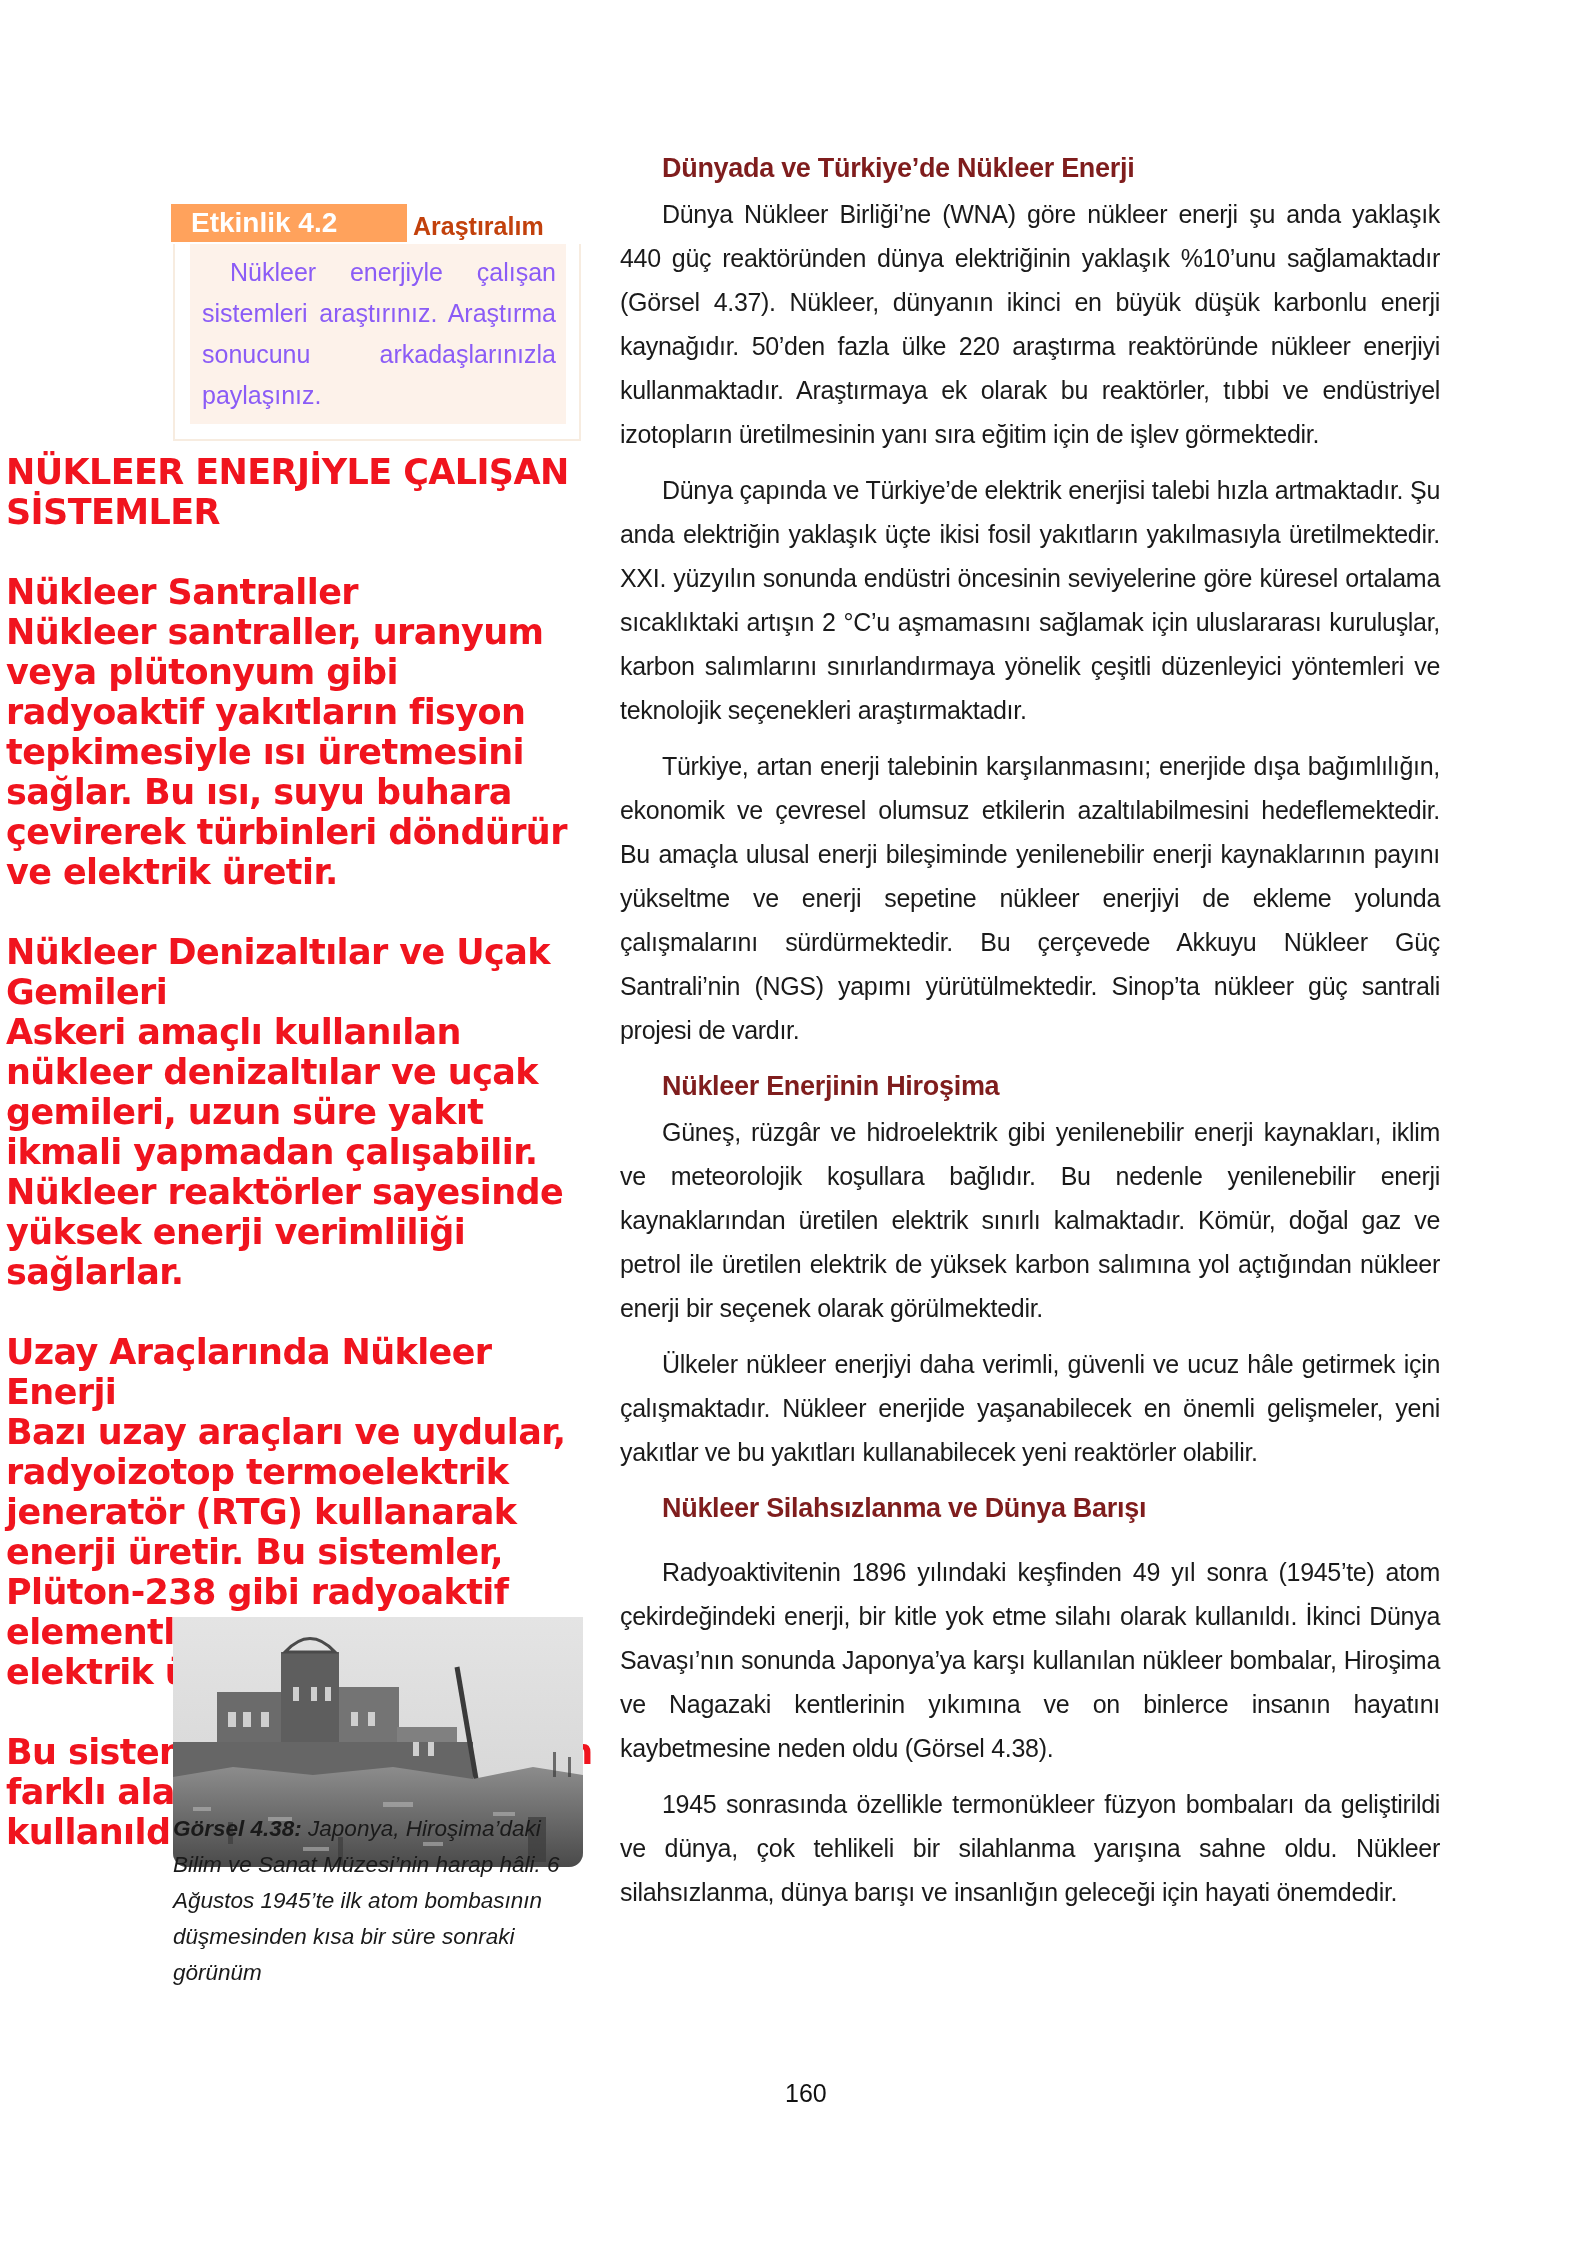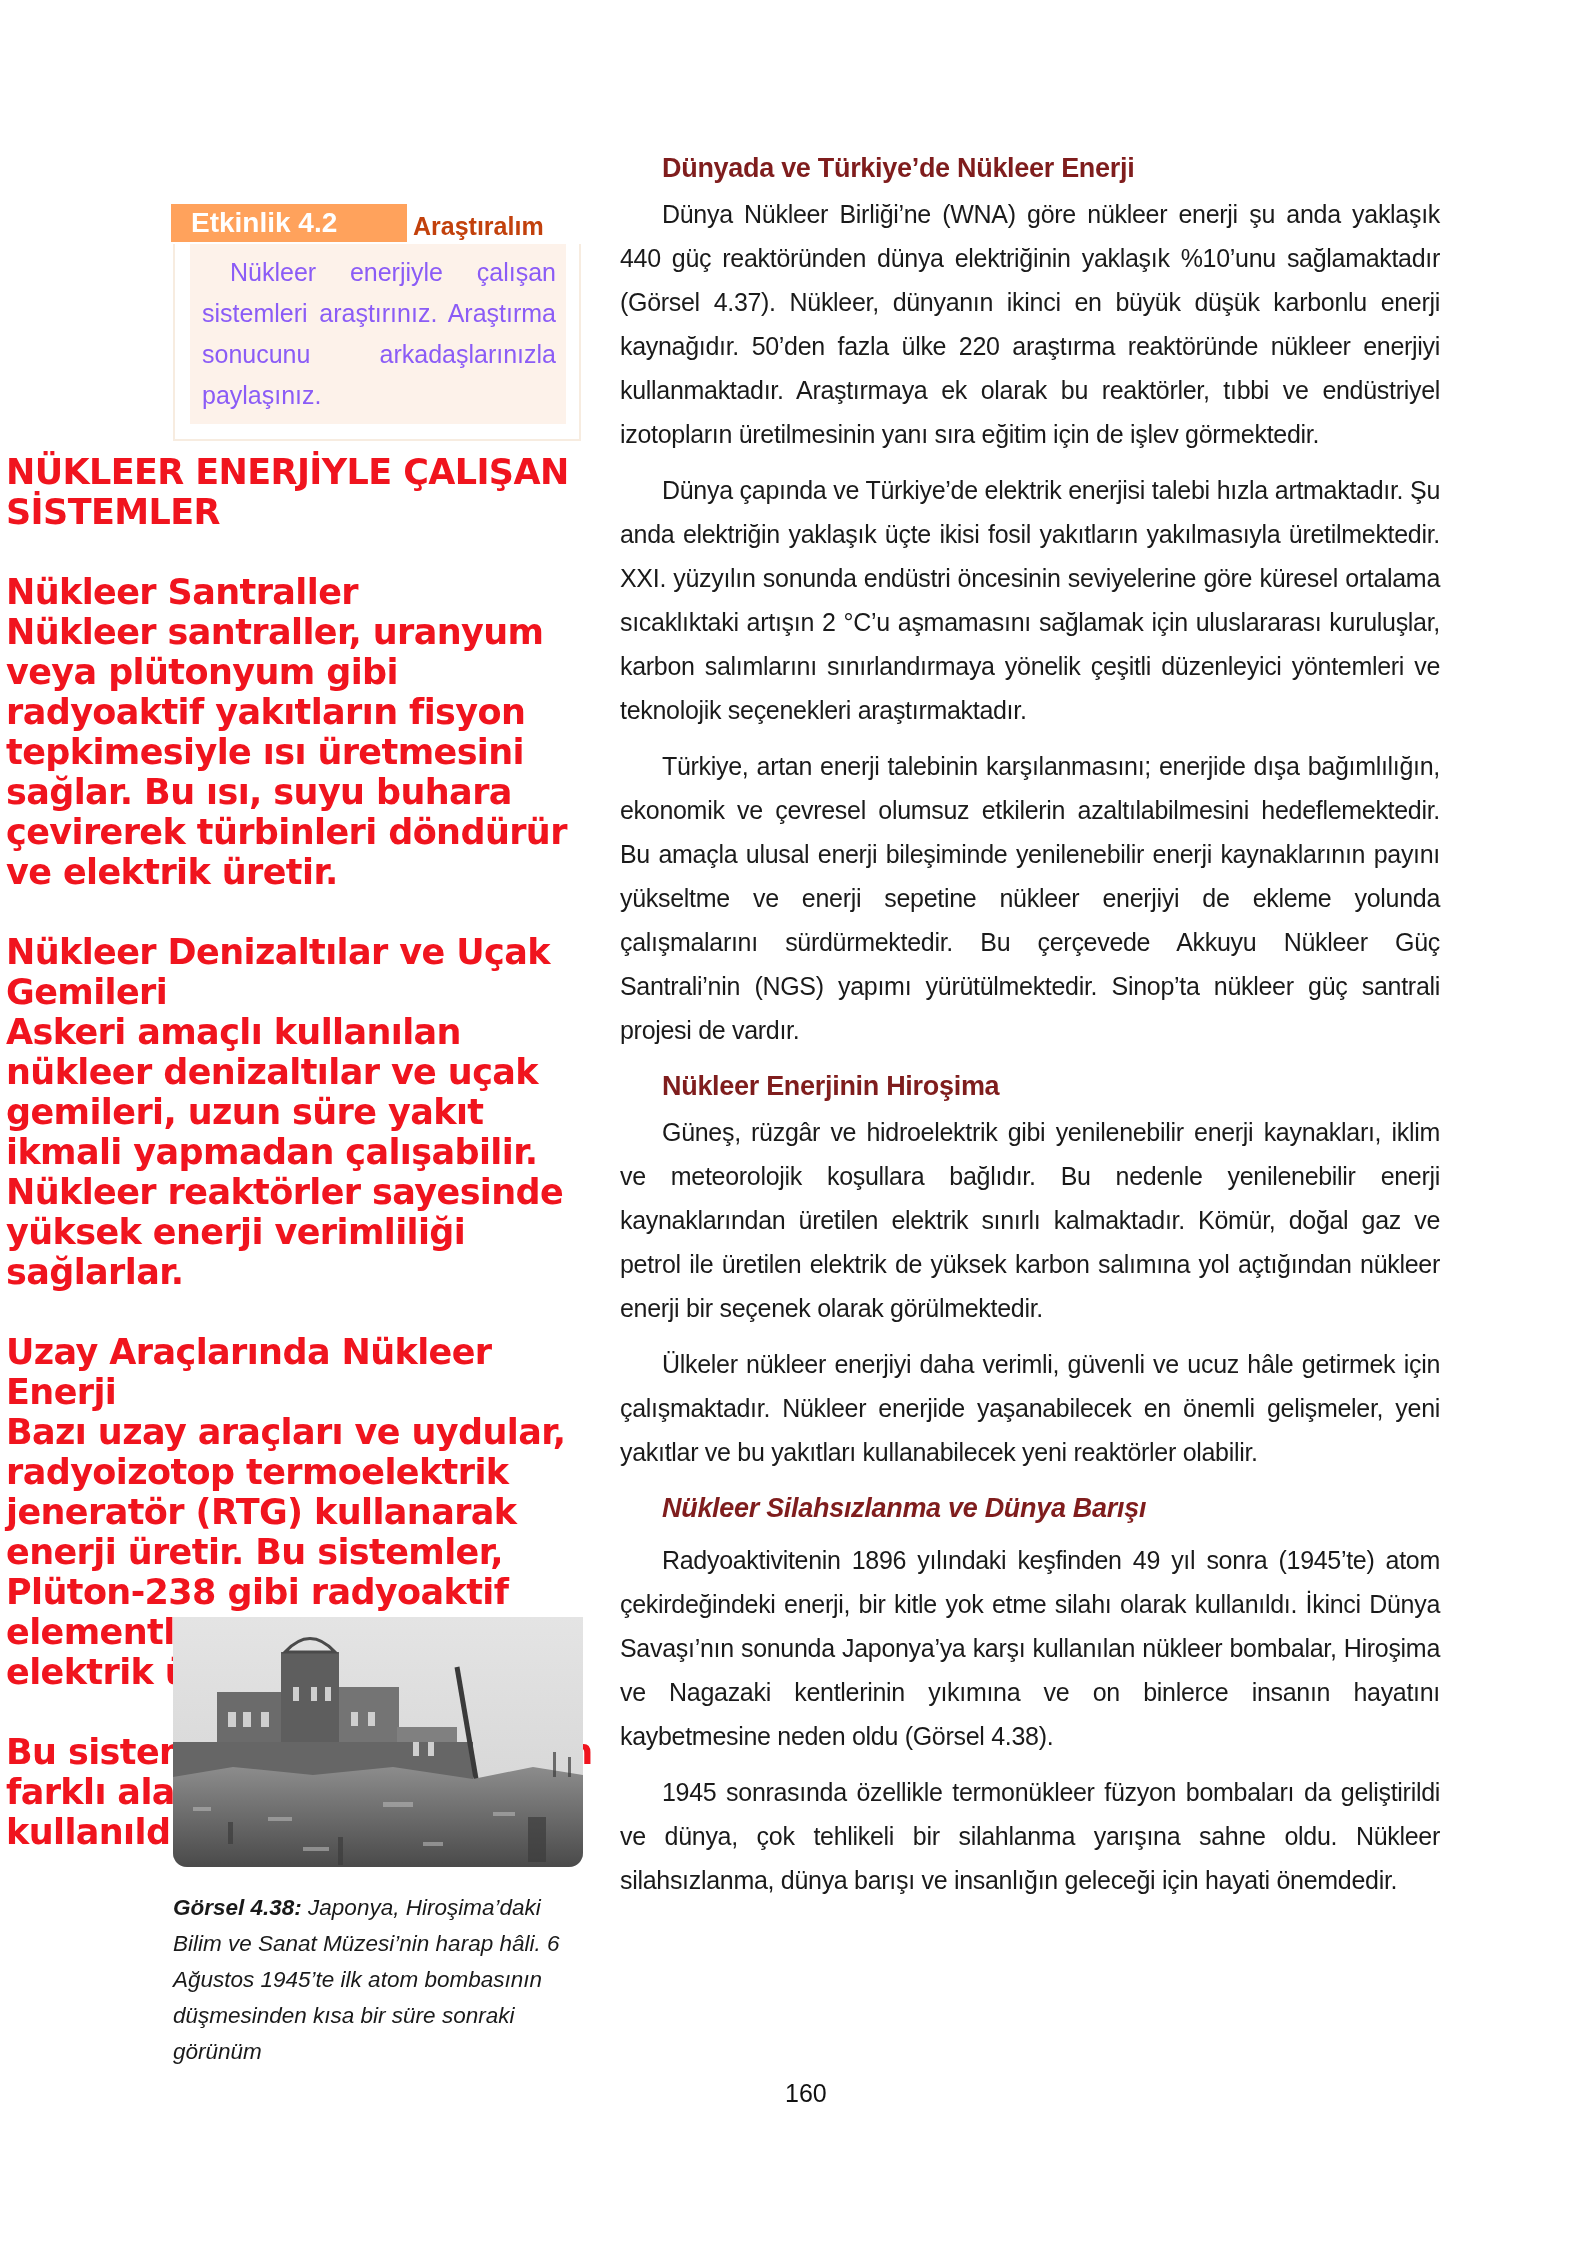--- a/index.html
+++ b/index.html
@@ -24,34 +24,34 @@
   .red-col { position: absolute; left: 6px; top: 452px; width: 590px;
              font-family: "DejaVu Sans", sans-serif; font-weight: bold; color: #f0141e;
              font-size: 35px; line-height: 40px; letter-spacing: -0.6px; }
   .red-col p { margin: 0; }
   .red-col .gap { height: 40px; }
 
   
   .photo { position: absolute; left: 173px; top: 1617px; width: 410px; height: 250px;
            border-radius: 0 0 14px 14px; overflow: hidden; background: #d6d6d6; }
   .photo svg { display: block; }
-  .caption { position: absolute; left: 173px; top: 1890px; width: 412px;
+  .caption { position: absolute; left: 173px; top: 1811px; width: 412px;
              font-size: 22.5px; line-height: 36px; font-style: italic; color: #1a1a1a; }
   .caption b { font-style: italic; }
 
   
   .right-col { position: absolute; left: 620px; top: 146px; width: 820px;
                font-size: 25px; color: #1a1a1a; }
   .heading { color: #7f1d1d; font-weight: bold; font-size: 27px; line-height: 44px;
              padding-left: 42px; letter-spacing: -0.3px; }
   .para { text-align: justify; line-height: 44px; margin: 0 0 12px 0; text-indent: 42px;
           letter-spacing: -0.3px; }
   .h1 { margin-bottom: 2px; }
   .h2 { margin-top: 0; margin-bottom: 2px; }
-  .h3 { margin-top: 0; margin-bottom: 8px; font-style: italic; }
+  .h3 { margin-top: 0; margin-bottom: 20px; }
 
   .page-number { position: absolute; left: 785px; top: 2079px; font-size: 25px; color: #111; }
 </style>
 </head>
 <body>
 
 <div class="activity">
   <div class="activity-frame">
     <div class="activity-body"><span class="indent"></span><span>Nükleer enerjiyle çalışan sistemleri araştırınız. Araştırma sonucunu arkadaşlarınızla paylaşınız.</span></div>
   </div>

